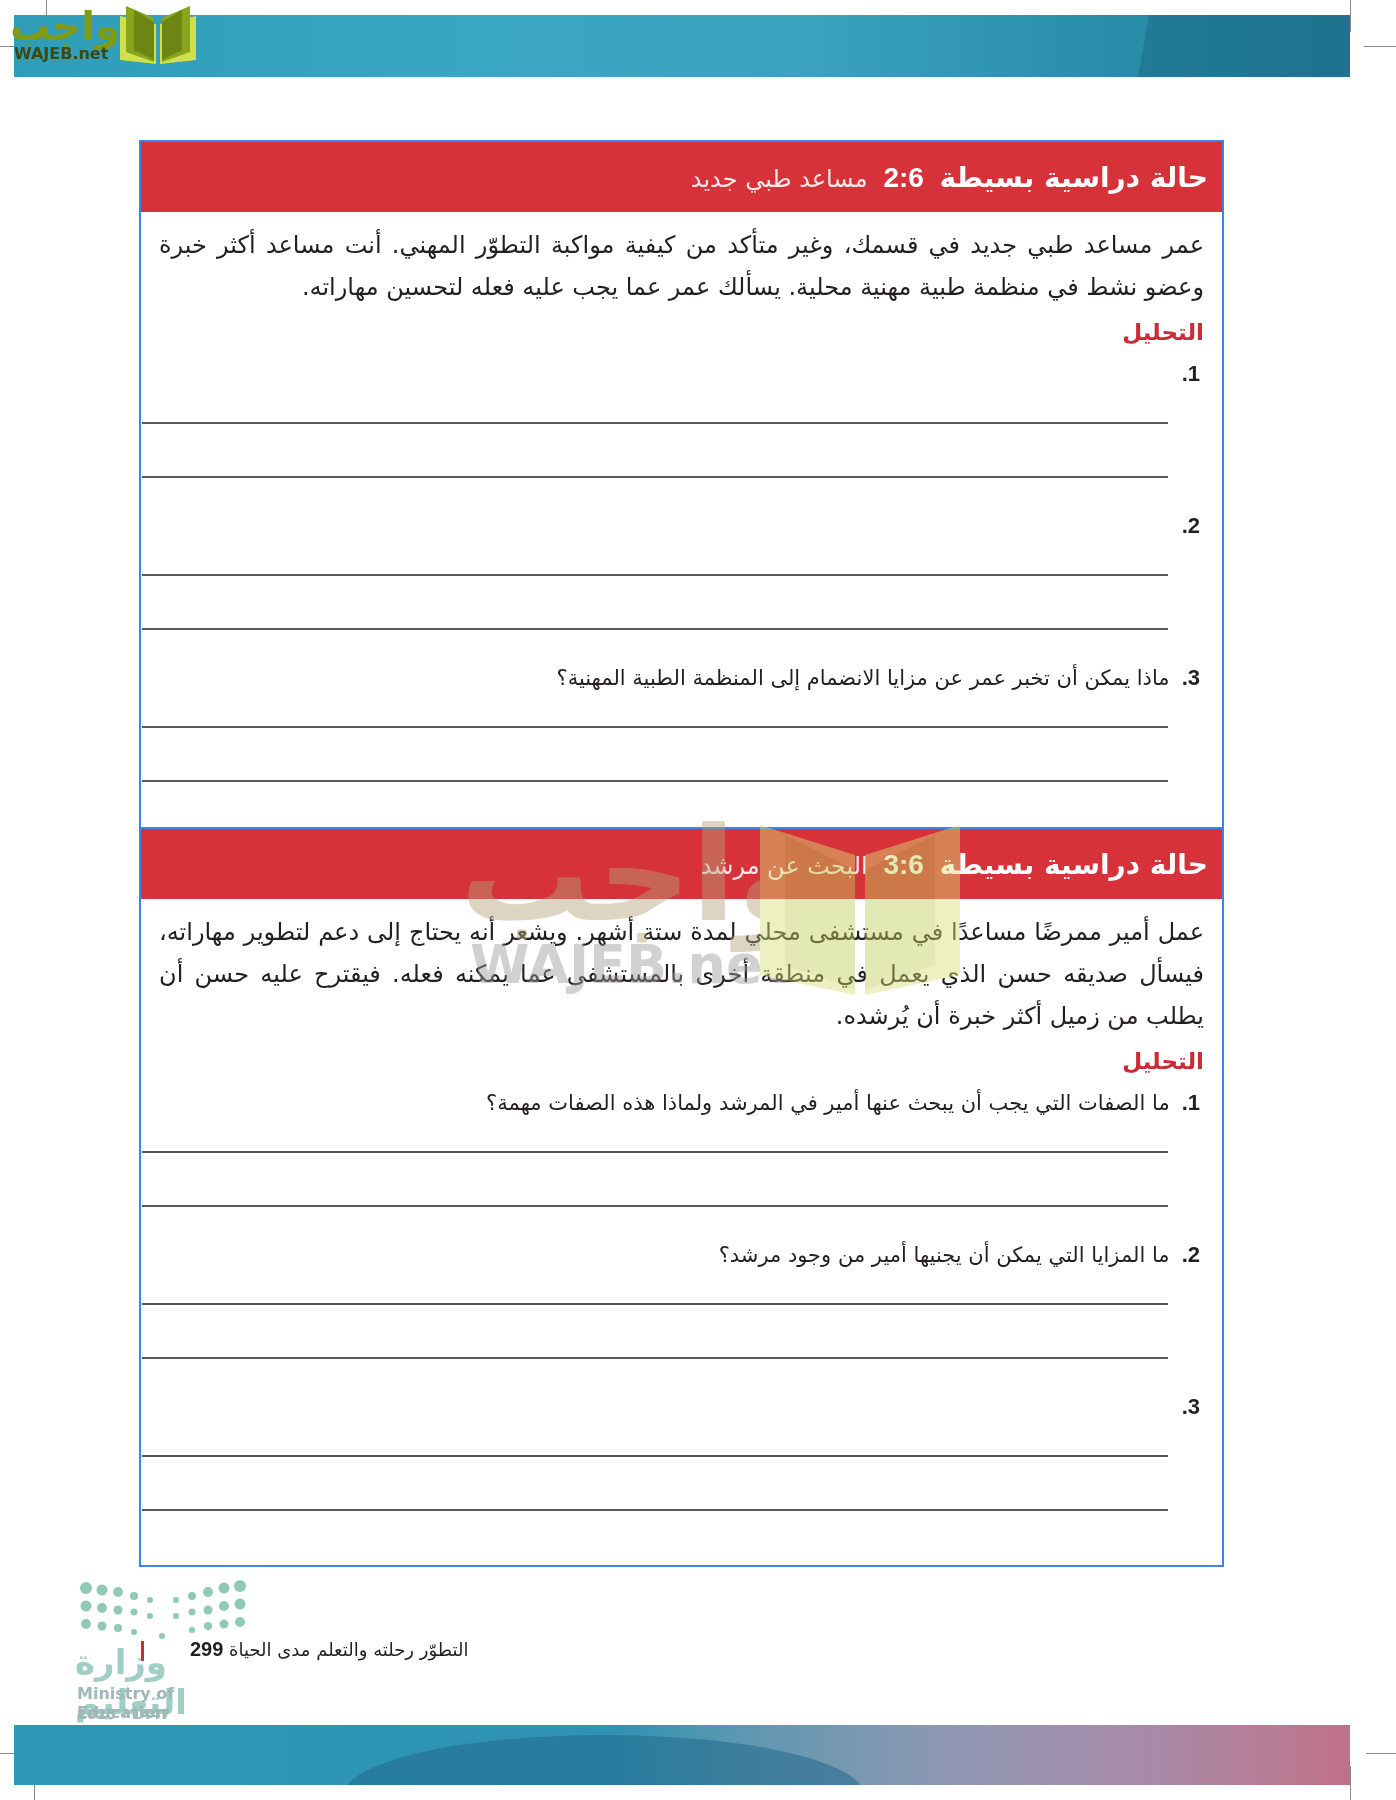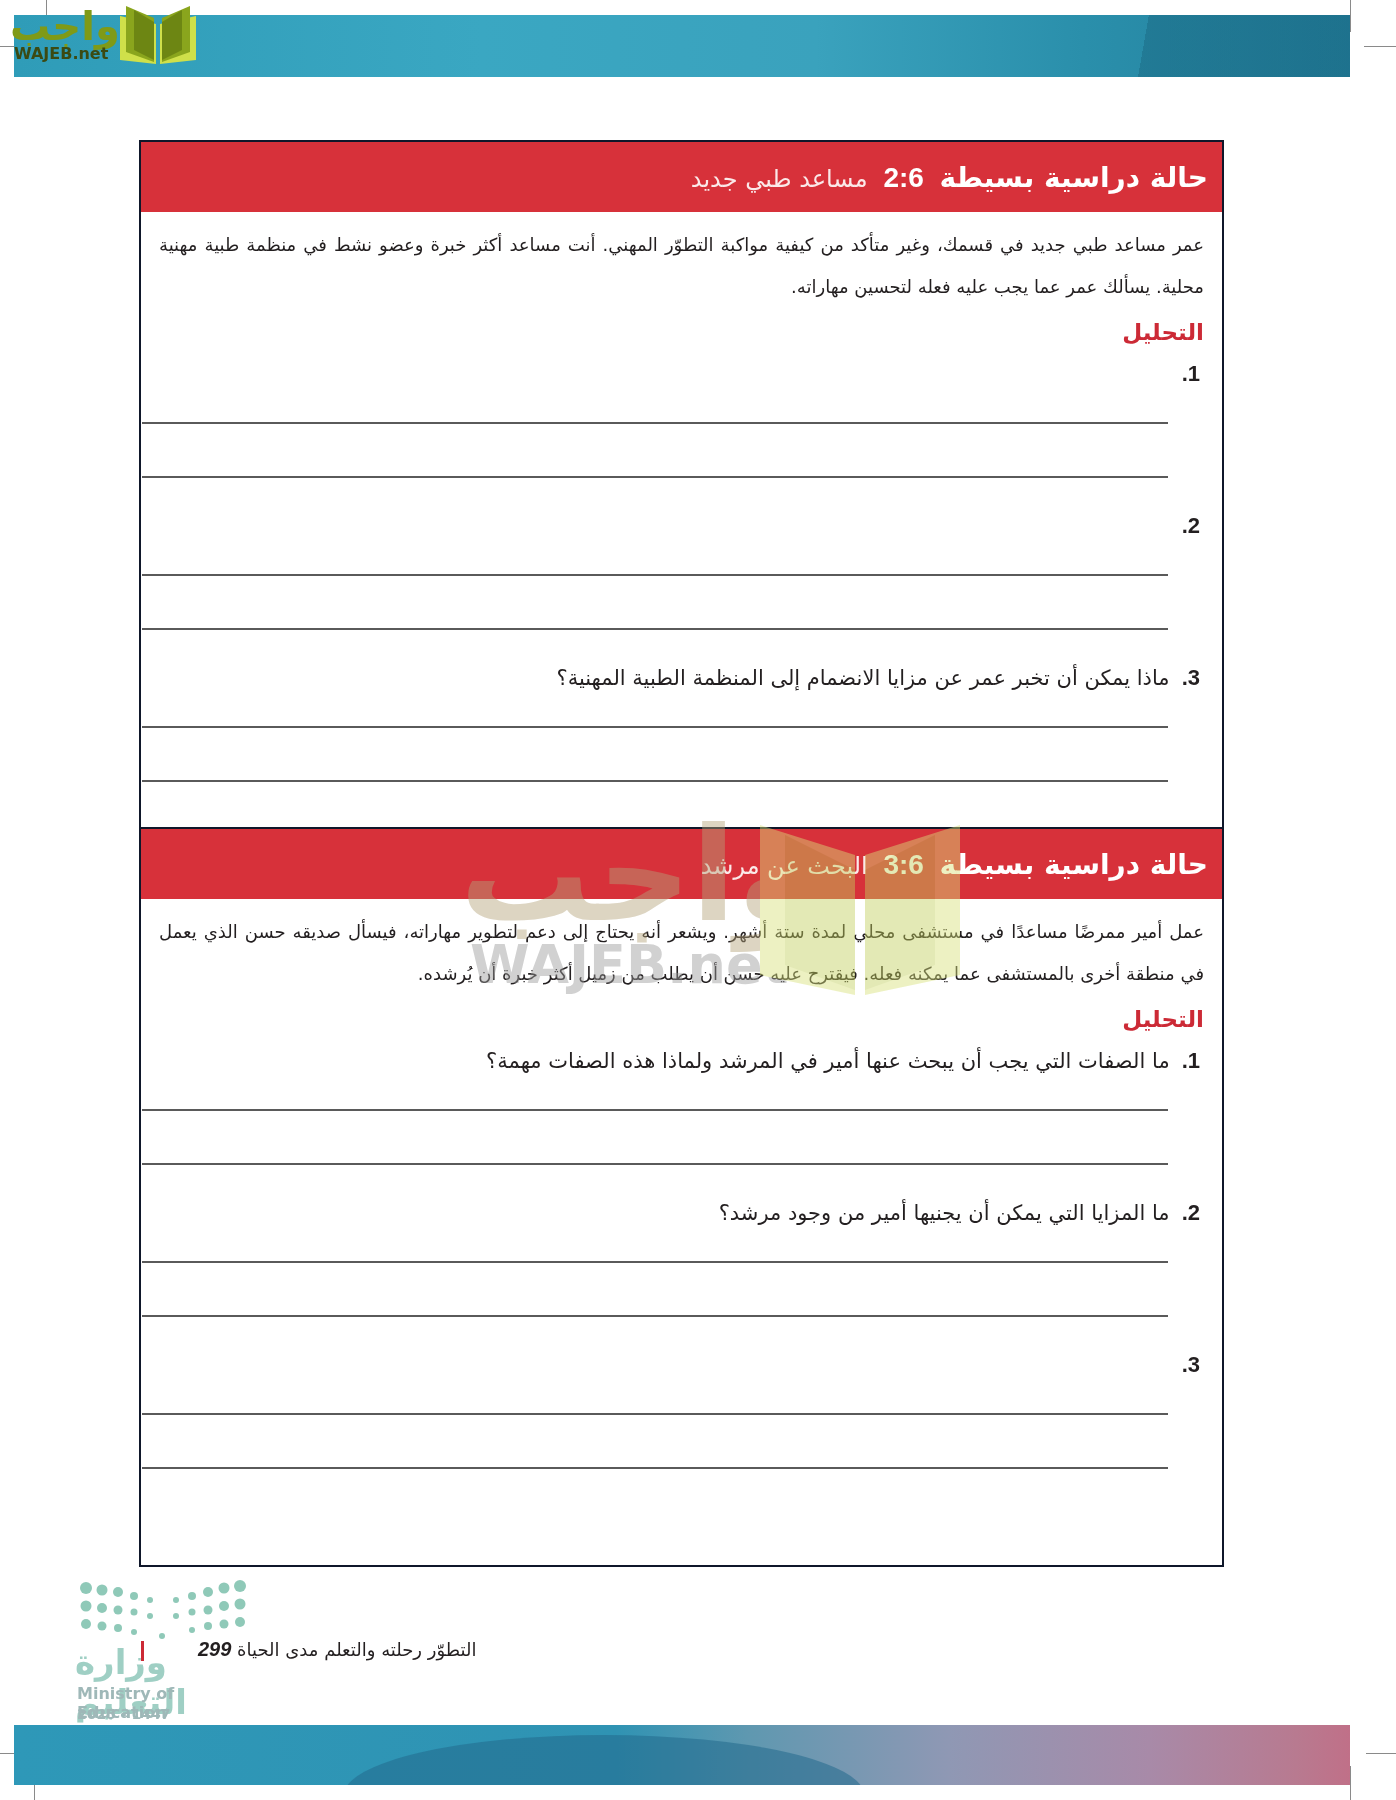--- a/index.html
+++ b/index.html
@@ -28,33 +28,33 @@
   }
   .logo-en {
     position:absolute; left:4px; top:40px; font-size:16px; font-weight:bold;
     color:#3b4a12; letter-spacing:0px;
   }
   .logo-en small { font-size:16px; }
   .logo-book { position:absolute; left:108px; top:0; width:80px; height:62px; }
 
   .case-box {
     position:absolute; left:139px; width:1085px;
-    border:2px solid #0f172a; background:#fff; box-sizing:border-box;
+    border:2px solid #3b82f6; background:#fff; box-sizing:border-box;
   }
   .case-header {
     background:#d7313a; height:70px; position:relative;
     direction:rtl; color:#fff; padding-right:14px;
     display:flex; align-items:center;
   }
   .case-title { font-size:28px; font-weight:bold; white-space:nowrap; }
   .case-title .num { font-family:"Liberation Sans", sans-serif; font-weight:bold; margin:0 6px; }
   .case-title .sub { font-weight:normal; font-size:24px; color:#fbe9e9; }
   .case-body { direction:rtl; padding:10px 12px 0 12px; }
   .para {
-    font-size:18px; line-height:42px; text-align:justify; text-align-last:right;
+    font-size:24px; line-height:42px; text-align:justify; text-align-last:right;
     margin:2px 6px 0 6px;
   }
   .analysis-label {
     color:#cc2a36; font-size:23px; font-weight:bold; margin:6px 6px 4px 6px; line-height:36px;
   }
   .question {
     font-size:21px; line-height:40px; margin:0 10px 0 0; display:flex; gap:12px;
   }
   .question .qnum { font-weight:bold; font-family:"Liberation Sans", sans-serif; font-size:22px; }
   .answer-line {
@@ -80,21 +80,21 @@
   .ministry-ar {
     position:absolute; left:0; top:62px; font-size:34px; color:#9fcfc4; direction:rtl; width:175px; text-align:left;
   }
   .ministry-en { position:absolute; left:2px; top:104px; font-size:16px; color:#9fb8b8; }
   .ministry-year { position:absolute; left:2px; top:126px; font-size:14px; color:#9fb8b8; }
   .page-bar { position:absolute; left:141px; top:1641px; width:3px; height:20px; background:#cc2a36; }
   .footer-text {
     position:absolute; left:176px; top:1638px; font-size:18px; direction:rtl; white-space:nowrap;
     color:#231f20;
   }
-  .footer-text .pg { font-weight:bold; font-family:"Liberation Sans", sans-serif; font-size:20px; margin-left:22px;font-style:italic; }
+  .footer-text .pg { font-weight:bold; font-family:"Liberation Sans", sans-serif; font-size:20px; margin-left:14px; }
 
   .bottom-banner {
     position:absolute; left:14px; top:1725px; width:1336px; height:60px; overflow:hidden;
     background: linear-gradient(90deg, #2e98b8 0%, #2f93b3 45%, #5f98b0 55%, #8f98b4 70%, #a88aa8 85%, #b87a90 96%, #c07088 100%);
   }
   .bottom-banner .curve {
     position:absolute; left:330px; top:10px; width:520px; height:120px; border-radius:50%;
     background: rgba(35,105,140,0.55);
   }
 </style>

